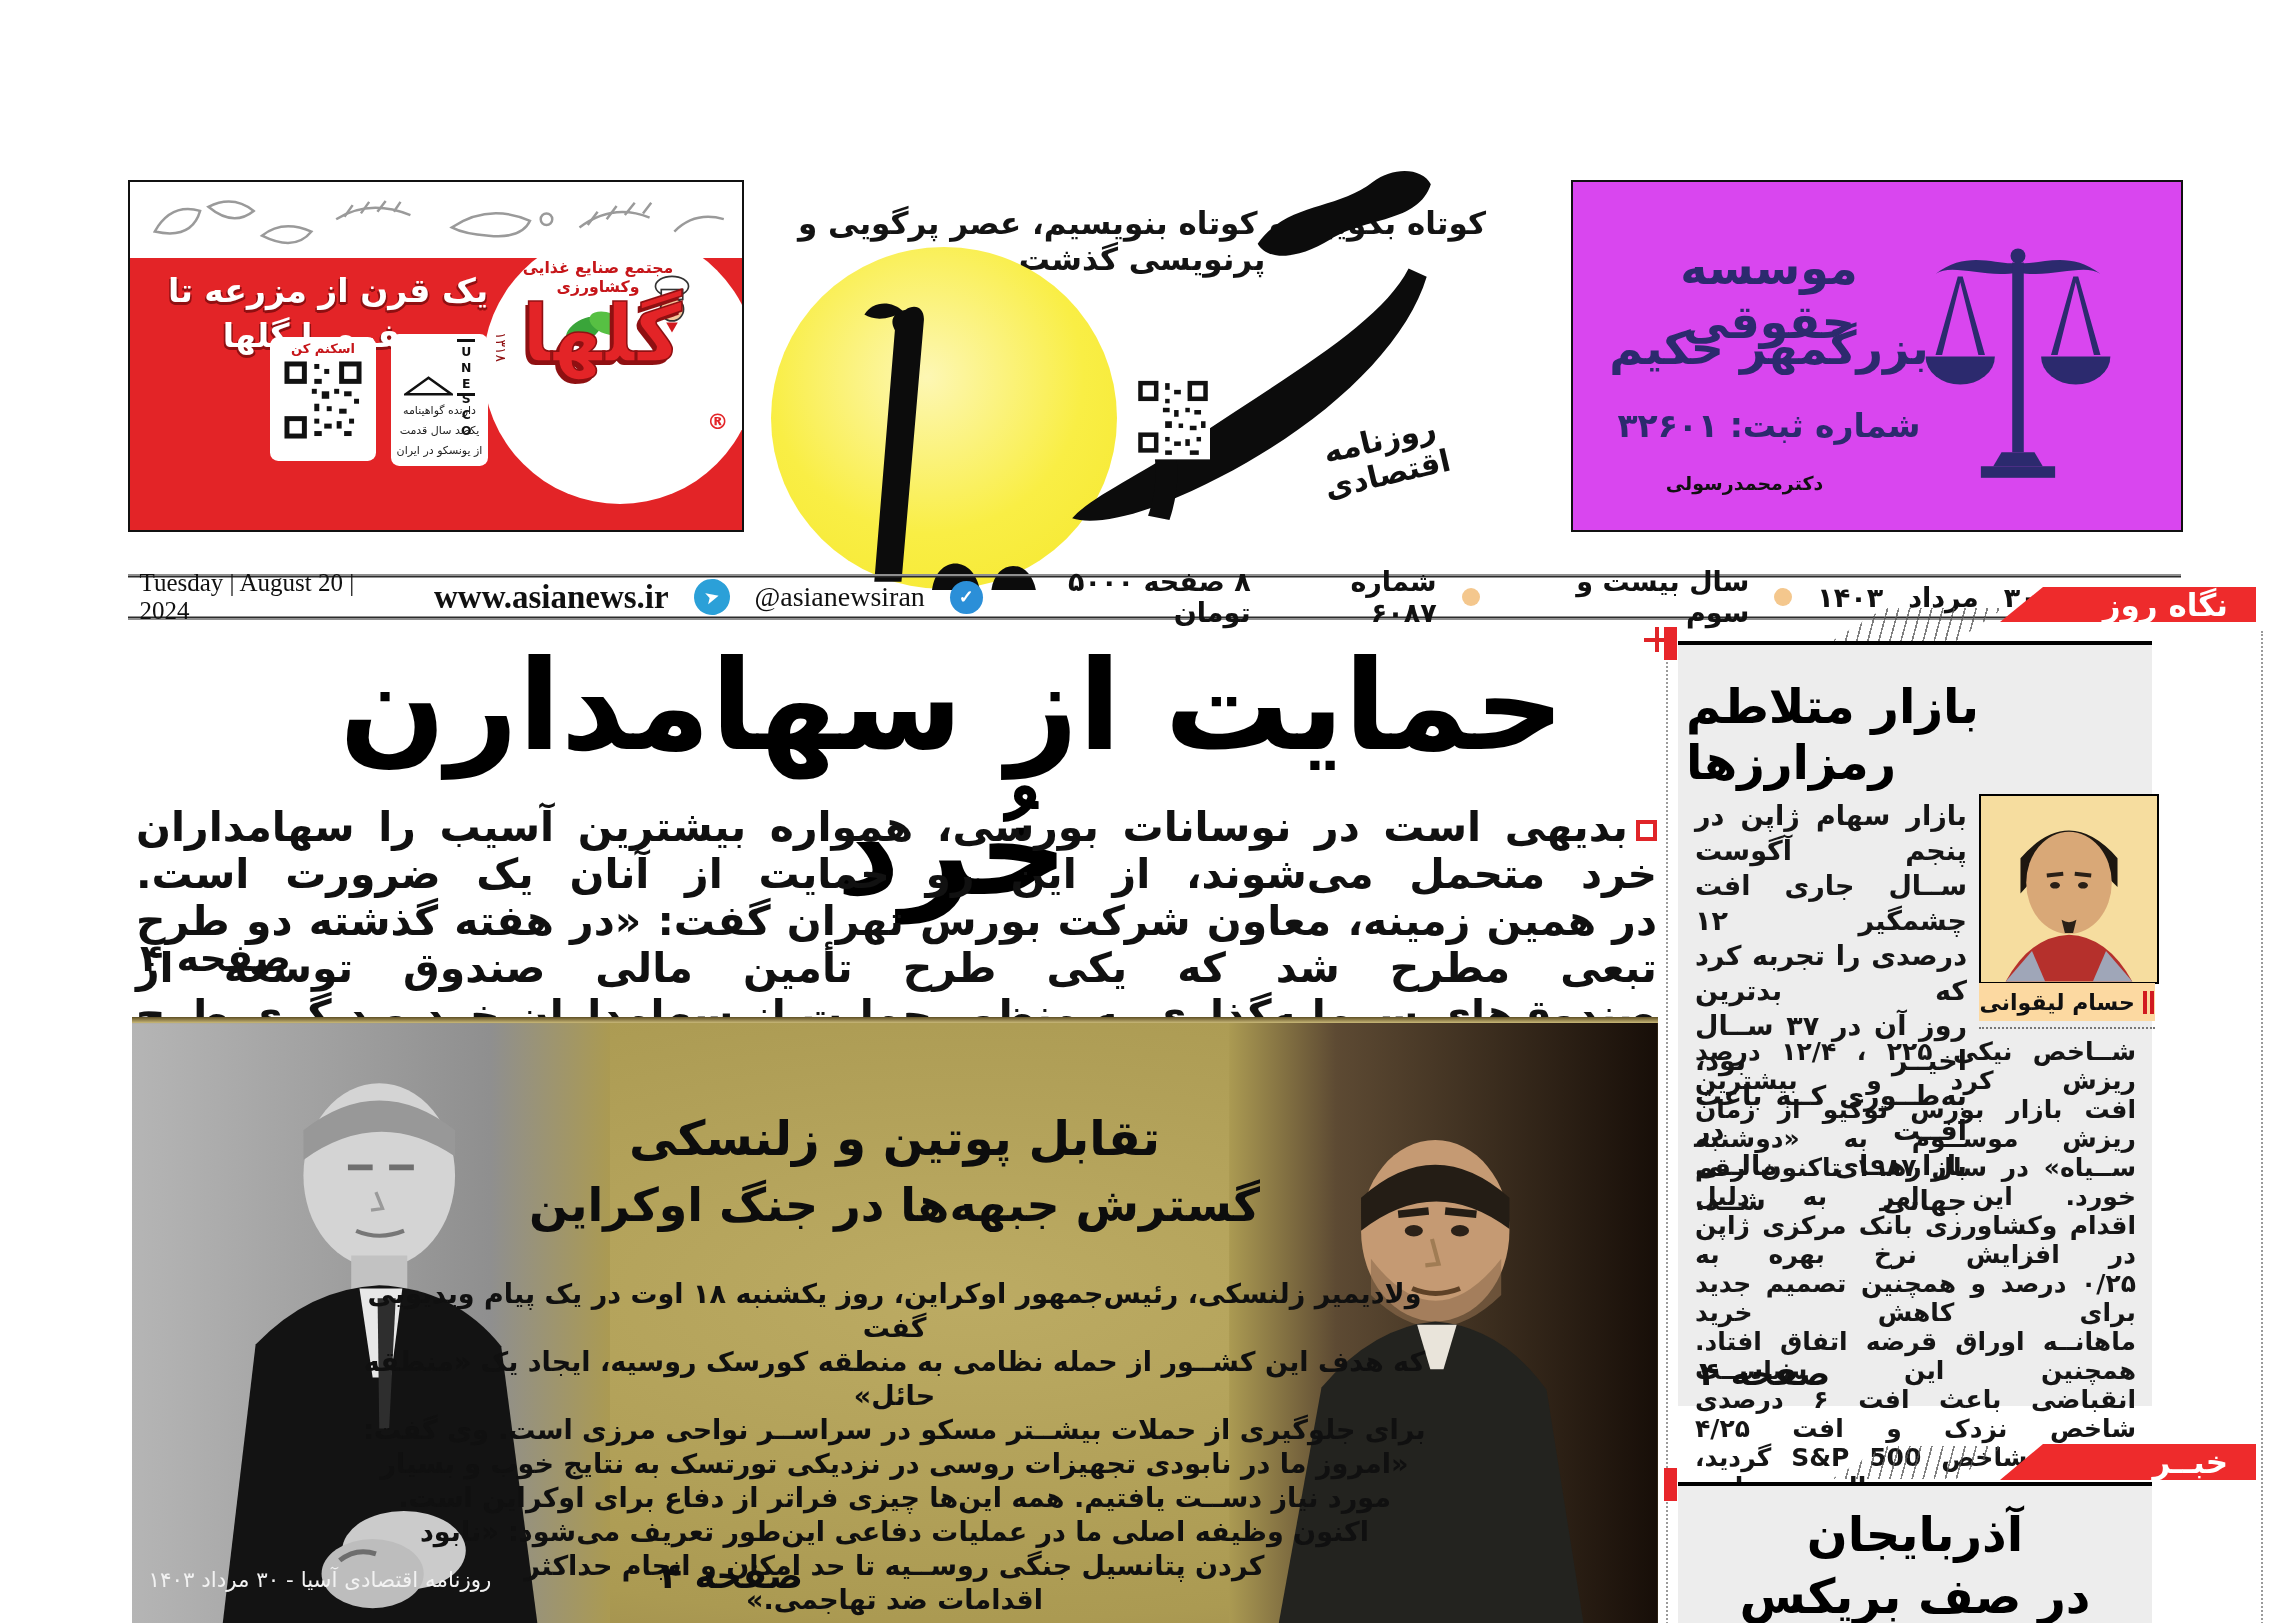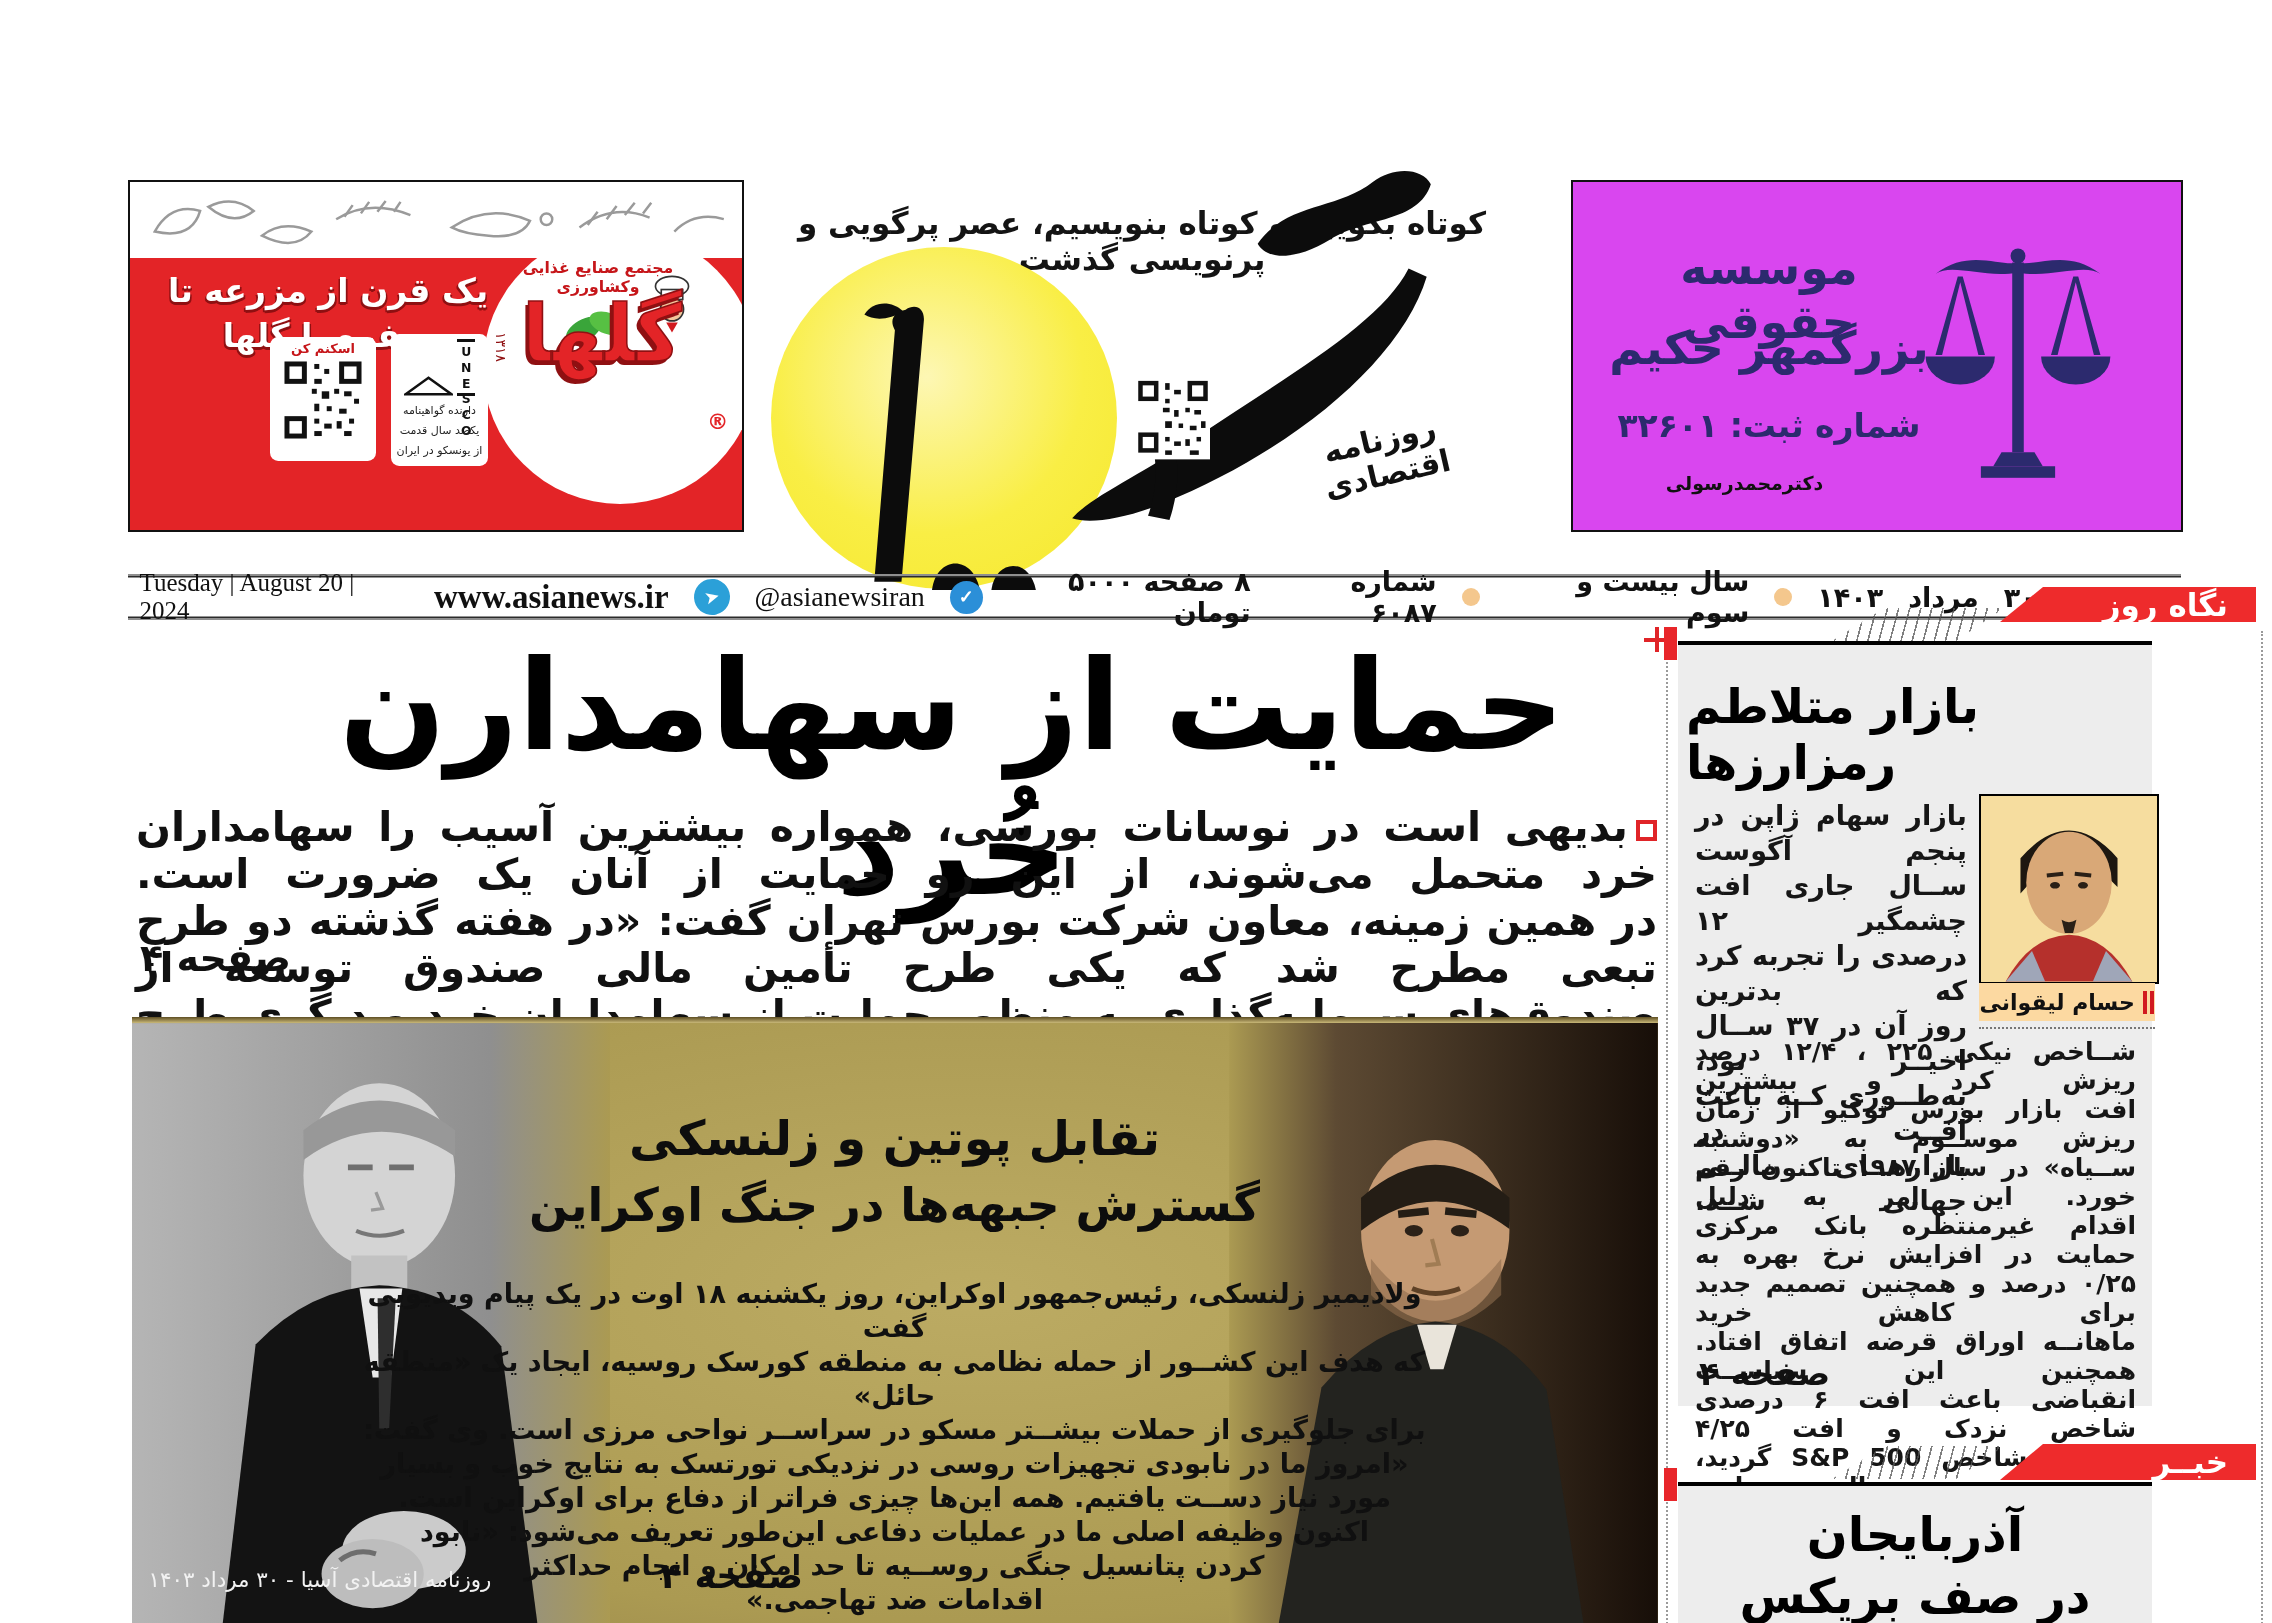--- a/index.html
+++ b/index.html
@@ -396,21 +396,21 @@
 <div class="abs sb-cap" style="left:1979px;top:983px;width:176px;height:38px;">
   <span class="capbars"></span>
   <span>حسام لیقوانی</span>
 </div>
 <div class="abs capdots" style="left:1979px;top:1027px;width:176px;"></div>
 
 <div class="abs fa" style="left:1695px;top:1037px;width:441px;">
     <div class="sb-full">شــاخص نیکی ۲۲۵ ، ۱۲/۴ درصد ریزش کرد و بیشترین</div>
     <div class="sb-full">افت بازار بورس توکیو از زمان ریزش موســوم به «دوشنبه</div>
     <div class="sb-full">ســیاه» در سال ۱۹۸۷ تاکنون رقم خورد. این امر به دلیل</div>
-    <div class="sb-full">اقدام غیرمنتظره بانک مرکزی حمایت در افزایش نرخ بهره به</div>
+    <div class="sb-full">اقدام وکشاورزی بانک مرکزی ژاپن در افزایش نرخ بهره به</div>
     <div class="sb-full">۰/۲۵ درصد و همچنین تصمیم جدید برای کاهش خرید</div>
     <div class="sb-full">ماهانــه اوراق قرضه اتفاق افتاد. همچنین این سیاســت</div>
     <div class="sb-full">انقباضی باعث افت ۶ درصدی شاخص نزدک و افت ۴/۲۵</div>
     <div class="sb-full">درصدی شاخص S&amp;P 500 گردید، هرچند در حال حاضر</div>
     <div class="sb-full">بازارهای مالی اندکی بهبود یافتند. همچنین نگرانی‌ها در</div>
     <div class="sb-full">مورد رکود بالقوه ایالات متحده به دلیل افزایش بیکاری و</div>
     <div class="sb-full">همچنین رشد کند مشاغل همچنان باقی است.</div>
   </div>
 <div class="abs pageref fa" style="left:1699px;top:1354px;font-size:33px;">صفحه ۴</div>
 

